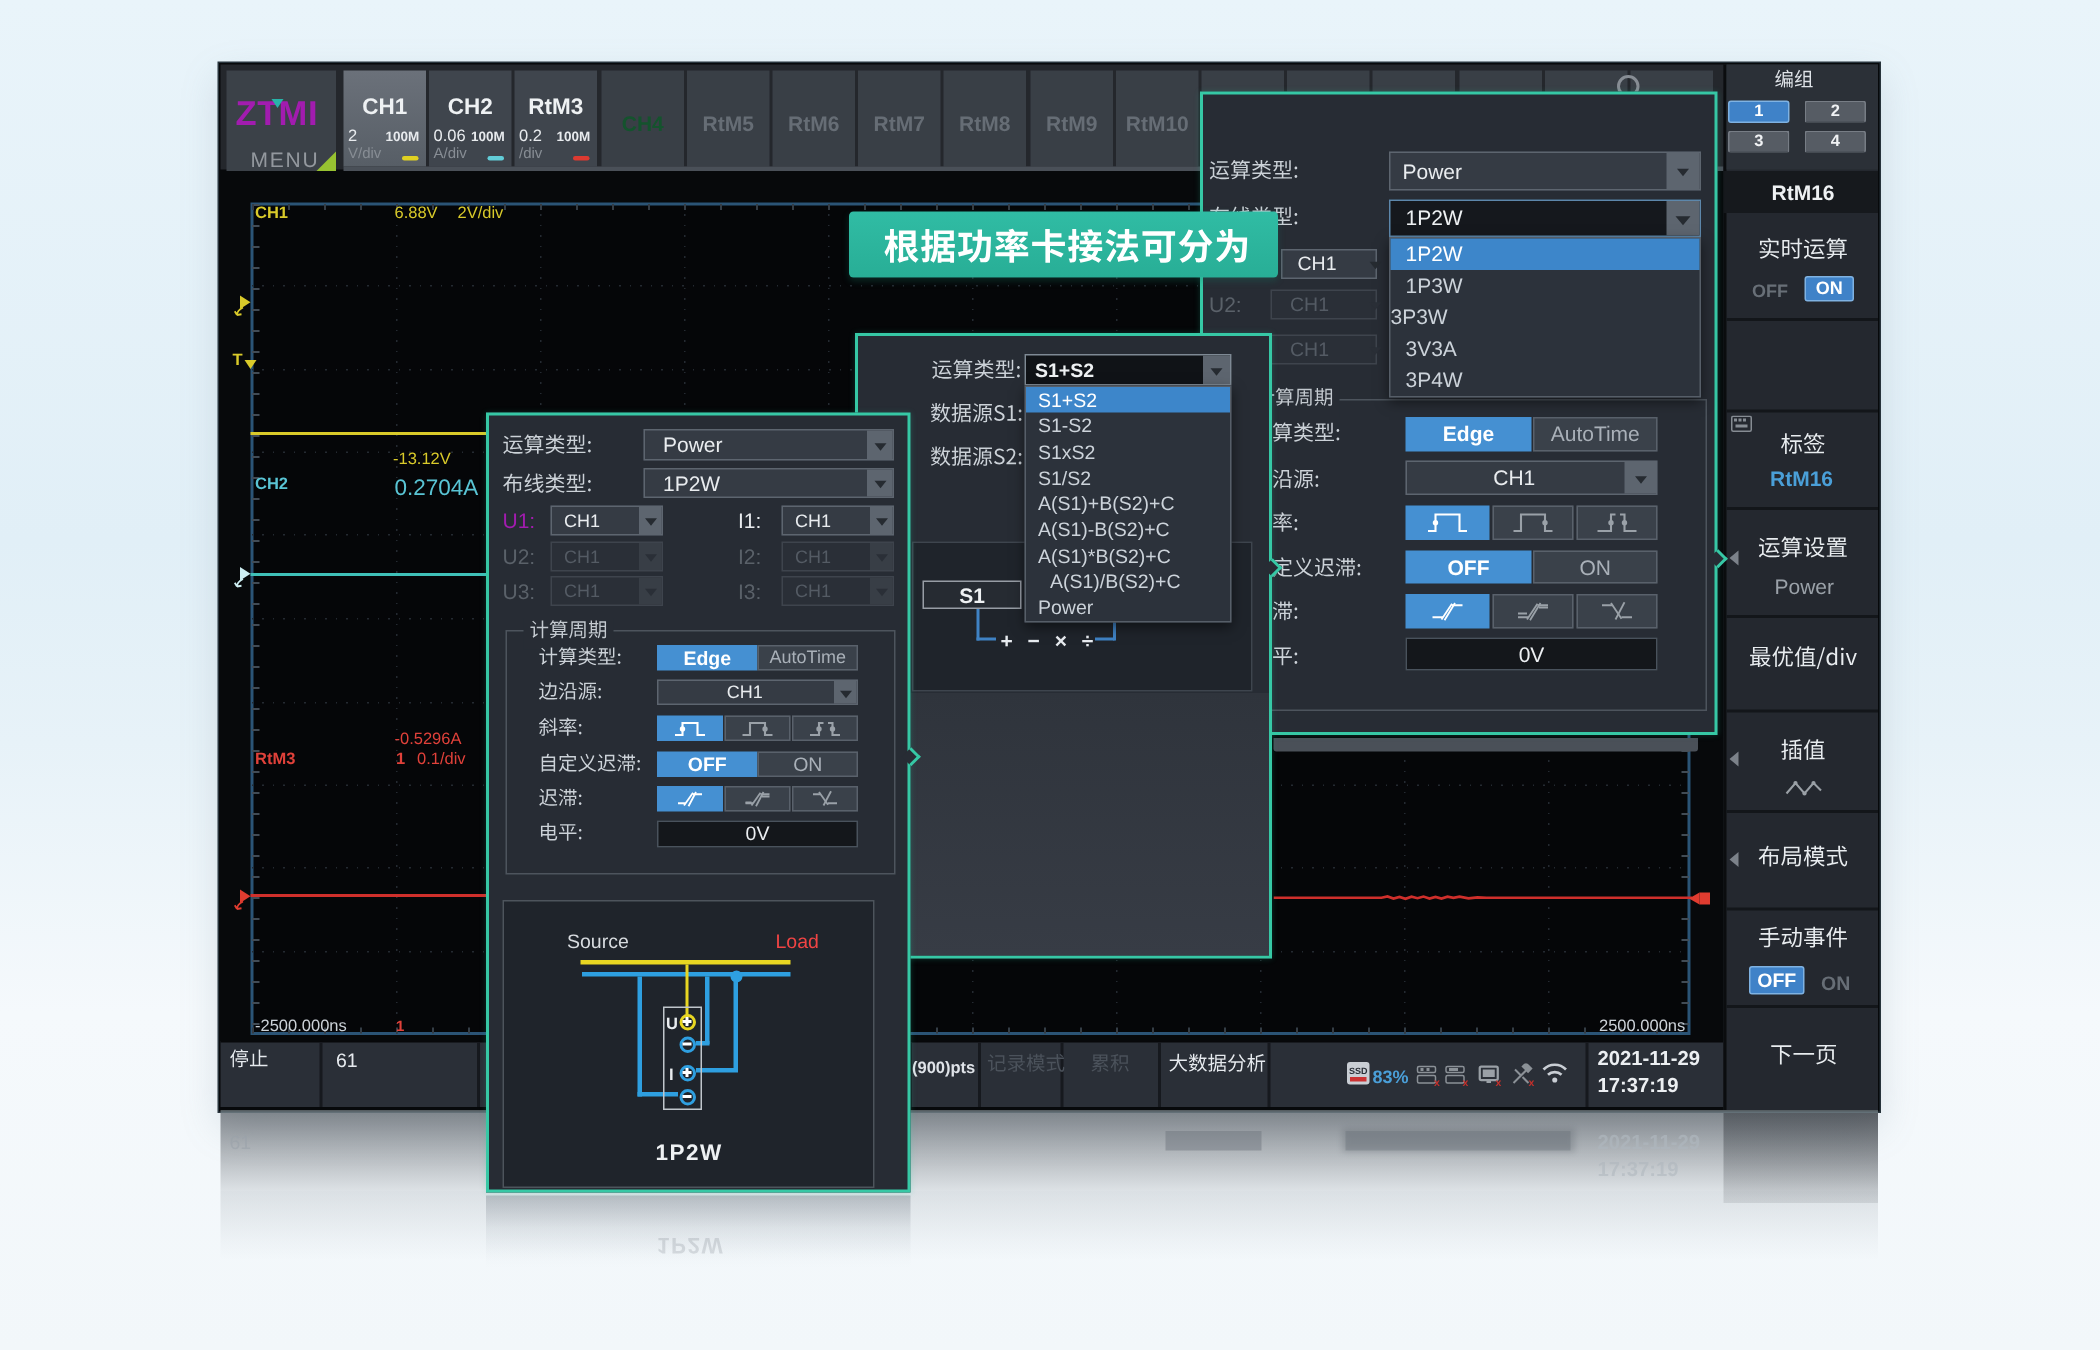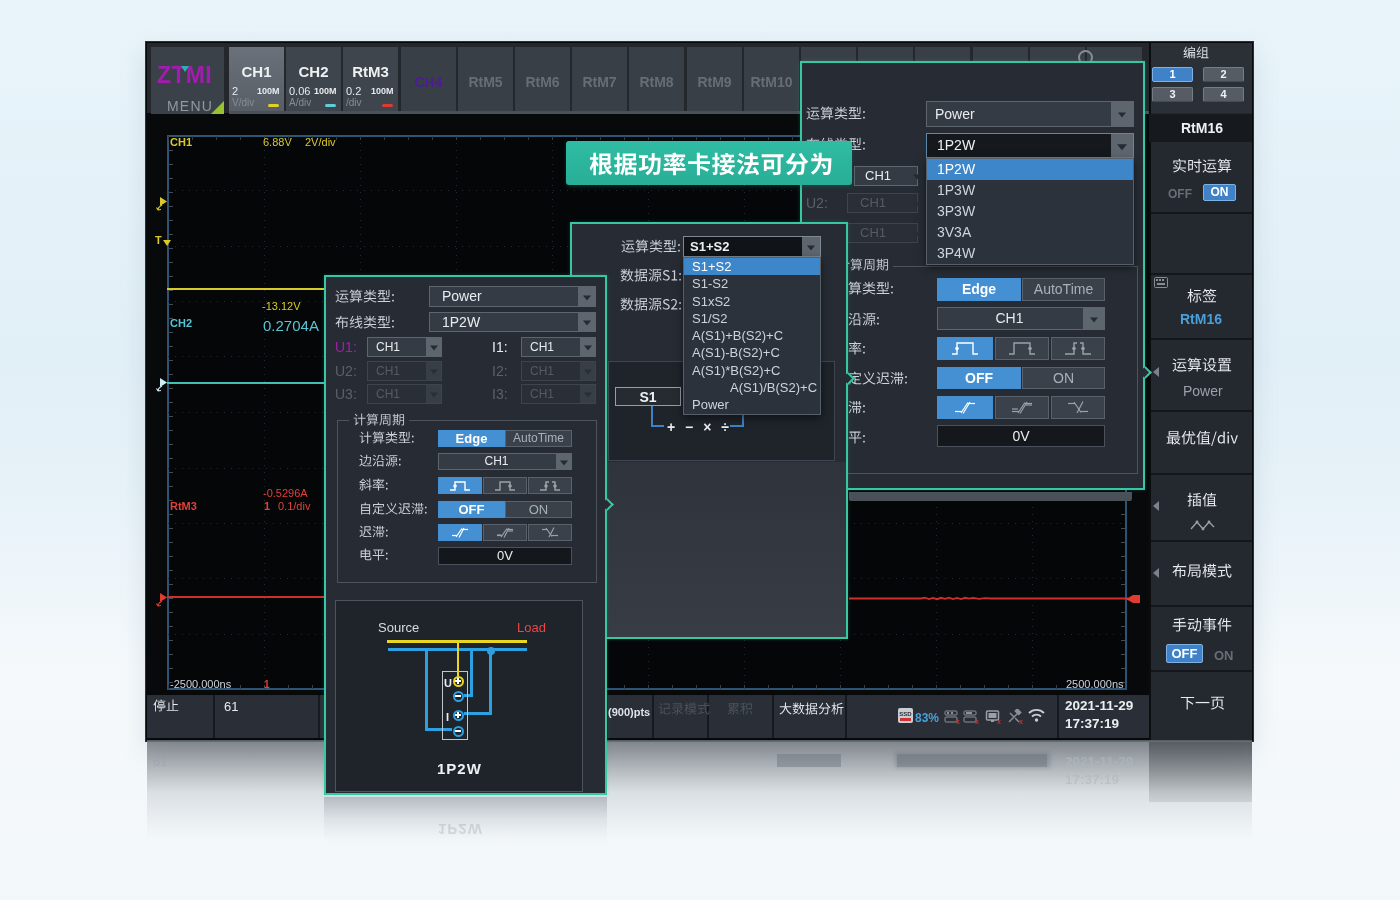--- a/index.html
+++ b/index.html
@@ -34,21 +34,21 @@
 <div class="a" style="left:325px;top:104px;width:11px;height:3px;background:#62cdd8;border-radius:2px;"></div>
 <div class="a" style="left:343px;top:47px;width:55px;height:64px;background:#3f454d;"></div>
 <div class="zt" style="left:343px;top:63px;font-size:15px;color:#eef1f3;font-weight:bold;letter-spacing:0px;">
     <div style="width:55px;text-align:center">RtM3</div>
   </div>
 <div class="zt" style="left:346px;top:85px;font-size:11px;color:#e8ebee;font-weight:normal;letter-spacing:0px;">0.2</div>
 <div class="zt" style="left:371px;top:86px;font-size:9px;color:#e8ebee;font-weight:bold;letter-spacing:0px;">100M</div>
 <div class="zt" style="left:346px;top:97px;font-size:10px;color:#878d94;font-weight:normal;letter-spacing:0px;">/div</div>
 <div class="a" style="left:382px;top:104px;width:11px;height:3px;background:#dd3a31;border-radius:2px;"></div>
 <div class="a" style="left:401px;top:47px;width:55px;height:64px;background:#393f46;"></div>
-<div class="zt" style="left:401px;top:74px;font-size:14px;color:#4c1d95;font-weight:bold;letter-spacing:0px;">
+<div class="zt" style="left:401px;top:74px;font-size:14px;color:#14532d;font-weight:bold;letter-spacing:0px;">
     <div style="width:55px;text-align:center">CH4</div>
   </div>
 <div class="a" style="left:458px;top:47px;width:55px;height:64px;background:#393f46;"></div>
 <div class="zt" style="left:458px;top:74px;font-size:14px;color:#666d75;font-weight:bold;letter-spacing:0px;">
     <div style="width:55px;text-align:center">RtM5</div>
   </div>
 <div class="a" style="left:515px;top:47px;width:55px;height:64px;background:#393f46;"></div>
 <div class="zt" style="left:515px;top:74px;font-size:14px;color:#666d75;font-weight:bold;letter-spacing:0px;">
     <div style="width:55px;text-align:center">RtM6</div>
   </div>
@@ -468,21 +468,21 @@
       <g>
         <path transform="translate(0,0) scale(1,-1)" d="M452 408V264H204V408ZM531 408H788V264H531ZM452 478H204V621H452ZM531 478V621H788V478ZM126 695V129H204V191H452V85C452 -32 485 -63 597 -63C622 -63 791 -63 818 -63C925 -63 949 -10 962 142C939 148 907 162 887 176C880 46 870 13 814 13C778 13 632 13 602 13C542 13 531 25 531 83V191H865V695H531V838H452V695Z"></path>
         <path transform="translate(1000,0) scale(1,-1)" d="M174 630C213 556 252 459 266 399L337 424C323 482 282 578 242 650ZM755 655C730 582 684 480 646 417L711 396C750 456 797 552 834 633ZM52 348V273H459V-79H537V273H949V348H537V698H893V773H105V698H459V348Z"></path>
         <path transform="translate(2000,0) scale(1,-1)" d="M139 390C175 390 205 418 205 460C205 501 175 530 139 530C102 530 73 501 73 460C73 418 102 390 139 390ZM139 -13C175 -13 205 15 205 56C205 98 175 126 139 126C102 126 73 98 73 56C73 15 102 -13 139 -13Z"></path>
       </g>
     </svg></div>
 <div class="a" style="left:937px;top:425px;width:168px;height:22px;z-index:20;background:#14171b;border:1px solid #49525c;color:#eceff2;font-size:14px;line-height:20px;text-align:center;">0V</div>
 <div class="a" style="left:926px;top:158px;width:208px;z-index:22;background:#2c323b;border:1px solid #565e68;box-shadow:0 3px 8px rgba(0,0,0,.5);">
     <div style="height:21px;line-height:21px;padding-left:10px;background:#3d86ca;color:#fff;font-size:14px;">1P2W</div>
     <div style="height:21px;line-height:21px;padding-left:10px;color:#ccd3da;font-size:14px;">1P3W</div>
-    <div style="height:21px;line-height:21px;padding-left:10px;color:#ccd3da;font-size:14px;">3P3W</div>
+    <div style="height:21px;line-height:21px;color:#ccd3da;font-size:14px;">3P3W</div>
     <div style="height:21px;line-height:21px;padding-left:10px;color:#ccd3da;font-size:14px;">3V3A</div>
     <div style="height:21px;line-height:21px;padding-left:10px;color:#ccd3da;font-size:14px;">3P4W</div>
   </div>
 <div class="a" style="left:849px;top:492px;width:283px;height:9px;background:#4a5058;z-index:12;border-radius:0 0 2px 2px;"></div>
 <div class="a" style="left:570px;top:222px;width:278px;height:417px;z-index:30;border:2px solid #36c8a5;background:#272c34;box-shadow:0 0 4px rgba(40,200,165,.22);"></div>
 <div class="a" style="left:572px;top:462px;width:274px;height:175px;background:linear-gradient(180deg,#2f343c,#373c45);z-index:30;"></div>
 <div class="a" style="left:843.5px;top:373.5px;width:9px;height:9px;z-index:30;background:#272c34;border-top:2px solid #36c8a5;border-right:2px solid #36c8a5;transform:rotate(45deg);"></div>
 <div class="a" style="left:621.0px;top:238.2px;z-index:30;"><svg style="" width="59.9" height="16.8" viewBox="0 -960 4278 1200" fill="#ccd2d8">
       <g>
         <path transform="translate(0,0) scale(1,-1)" d="M380 777V706H884V777ZM68 738C127 697 206 639 245 604L297 658C256 693 175 748 118 786ZM375 119C405 132 449 136 825 169L864 93L931 128C892 204 812 335 750 432L688 403C720 352 756 291 789 234L459 209C512 286 565 384 606 478H955V549H314V478H516C478 377 422 280 404 253C383 221 367 198 349 195C358 174 371 135 375 119ZM252 490H42V420H179V101C136 82 86 38 37 -15L90 -84C139 -18 189 42 222 42C245 42 280 9 320 -16C391 -59 474 -71 597 -71C705 -71 876 -66 944 -61C945 -39 957 0 967 21C864 10 713 2 599 2C488 2 403 9 336 51C297 75 273 95 252 105Z"></path>
@@ -523,21 +523,21 @@
 <div class="a" style="left:730px;top:425px;width:13px;height:2px;background:#3f82c4;z-index:30;"></div>
 <div class="zt" style="left:667px;top:419px;font-size:14px;color:#e8ecf0;font-weight:bold;letter-spacing:3px;z-index:30;">+ − × ÷</div>
 <div class="a" style="left:683px;top:257px;width:138px;z-index:32;background:#2c323b;border:1px solid #565e68;box-shadow:0 3px 8px rgba(0,0,0,.5);">
     <div style="height:17.3px;line-height:17.3px;padding-left:8px;background:#3d86ca;color:#fff;font-size:13px;">S1+S2</div>
     <div style="height:17.3px;line-height:17.3px;padding-left:8px;color:#ccd3da;font-size:13px;">S1-S2</div>
     <div style="height:17.3px;line-height:17.3px;padding-left:8px;color:#ccd3da;font-size:13px;">S1xS2</div>
     <div style="height:17.3px;line-height:17.3px;padding-left:8px;color:#ccd3da;font-size:13px;">S1/S2</div>
     <div style="height:17.3px;line-height:17.3px;padding-left:8px;color:#ccd3da;font-size:13px;">A(S1)+B(S2)+C</div>
     <div style="height:17.3px;line-height:17.3px;padding-left:8px;color:#ccd3da;font-size:13px;">A(S1)-B(S2)+C</div>
     <div style="height:17.3px;line-height:17.3px;padding-left:8px;color:#ccd3da;font-size:13px;">A(S1)*B(S2)+C</div>
-    <div style="height:17.3px;line-height:17.3px;padding-left:6px;color:#ccd3da;font-size:13px;margin-left:40px;">A(S1)/B(S2)+C</div>
+    <div style="height:17.3px;line-height:17.3px;padding-left:16px;color:#ccd3da;font-size:13px;">A(S1)/B(S2)+C</div>
     <div style="height:17.3px;line-height:17.3px;padding-left:8px;color:#ccd3da;font-size:13px;">Power</div>
   </div>
 <div class="a" style="left:324px;top:275px;width:283px;height:520px;z-index:40;border:2px solid #36c8a5;background:#272c34;box-shadow:0 0 4px rgba(40,200,165,.22);"></div>
 <div class="a" style="left:602.5px;top:499.5px;width:9px;height:9px;z-index:40;background:#272c34;border-top:2px solid #36c8a5;border-right:2px solid #36c8a5;transform:rotate(45deg);"></div>
 <div class="a" style="left:335.0px;top:288.2px;z-index:40;"><svg style="" width="59.9" height="16.8" viewBox="0 -960 4278 1200" fill="#ccd2d8">
       <g>
         <path transform="translate(0,0) scale(1,-1)" d="M380 777V706H884V777ZM68 738C127 697 206 639 245 604L297 658C256 693 175 748 118 786ZM375 119C405 132 449 136 825 169L864 93L931 128C892 204 812 335 750 432L688 403C720 352 756 291 789 234L459 209C512 286 565 384 606 478H955V549H314V478H516C478 377 422 280 404 253C383 221 367 198 349 195C358 174 371 135 375 119ZM252 490H42V420H179V101C136 82 86 38 37 -15L90 -84C139 -18 189 42 222 42C245 42 280 9 320 -16C391 -59 474 -71 597 -71C705 -71 876 -66 944 -61C945 -39 957 0 967 21C864 10 713 2 599 2C488 2 403 9 336 51C297 75 273 95 252 105Z"></path>
         <path transform="translate(1000,0) scale(1,-1)" d="M252 457H764V398H252ZM252 350H764V290H252ZM252 562H764V505H252ZM576 845C548 768 497 695 436 647C453 640 482 624 497 613H296L353 634C346 653 331 680 315 704H487V766H223C234 786 244 806 253 826L183 845C151 767 96 689 35 638C52 628 82 608 96 596C127 625 158 663 185 704H237C257 674 277 637 287 613H177V239H311V174L310 152H56V90H286C258 48 198 6 72 -25C88 -39 109 -65 119 -81C279 -35 346 28 372 90H642V-78H719V90H948V152H719V239H842V613H742L796 638C786 657 768 681 748 704H940V766H620C631 786 640 807 648 828ZM642 152H386L387 172V239H642ZM505 613C532 638 559 669 583 704H663C690 675 718 639 731 613Z"></path>
         <path transform="translate(2000,0) scale(1,-1)" d="M746 822C722 780 679 719 645 680L706 657C742 693 787 746 824 797ZM181 789C223 748 268 689 287 650L354 683C334 722 287 779 244 818ZM460 839V645H72V576H400C318 492 185 422 53 391C69 376 90 348 101 329C237 369 372 448 460 547V379H535V529C662 466 812 384 892 332L929 394C849 442 706 516 582 576H933V645H535V839ZM463 357C458 318 452 282 443 249H67V179H416C366 85 265 23 46 -11C60 -28 79 -60 85 -80C334 -36 445 47 498 172C576 31 714 -49 916 -80C925 -59 946 -27 963 -10C781 11 647 74 574 179H936V249H523C531 283 537 319 542 357Z"></path>
         <path transform="translate(3000,0) scale(1,-1)" d="M635 783V448H704V783ZM822 834V387C822 374 818 370 802 369C787 368 737 368 680 370C691 350 701 321 705 301C776 301 825 302 855 314C885 325 893 344 893 386V834ZM388 733V595H264V601V733ZM67 595V528H189C178 461 145 393 59 340C73 330 98 302 108 288C210 351 248 441 259 528H388V313H459V528H573V595H459V733H552V799H100V733H195V602V595ZM467 332V221H151V152H467V25H47V-45H952V25H544V152H848V221H544V332Z"></path>

